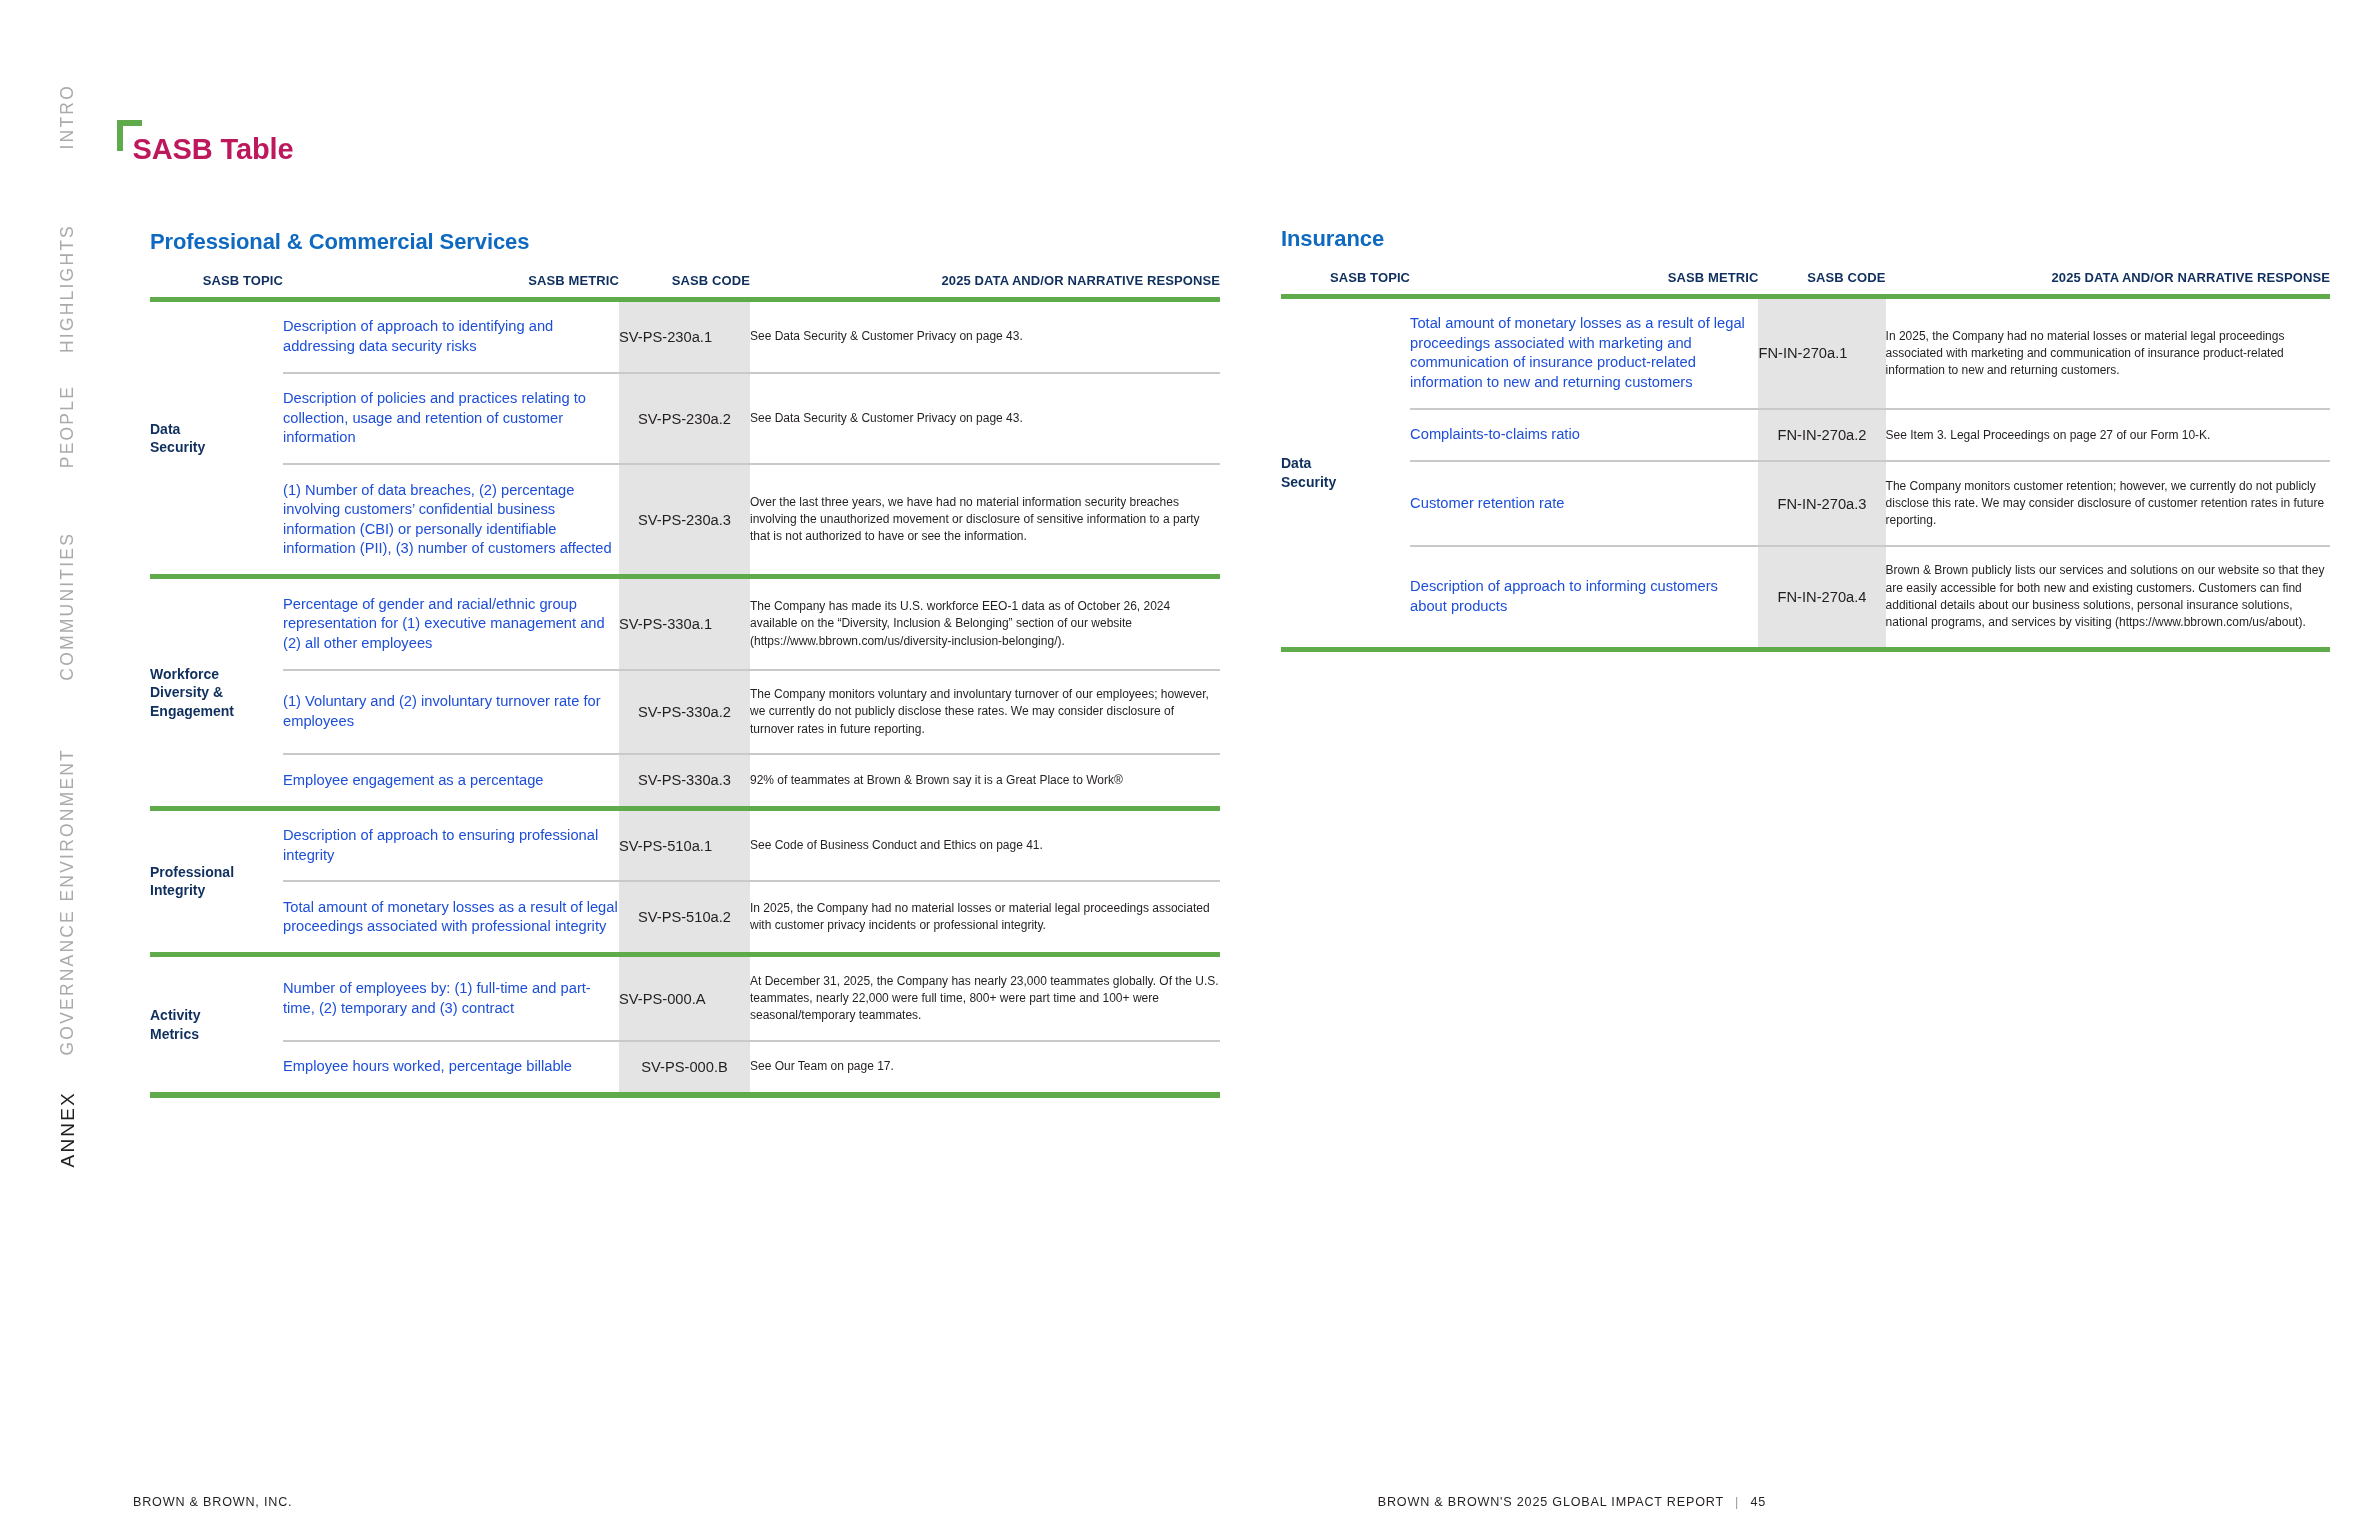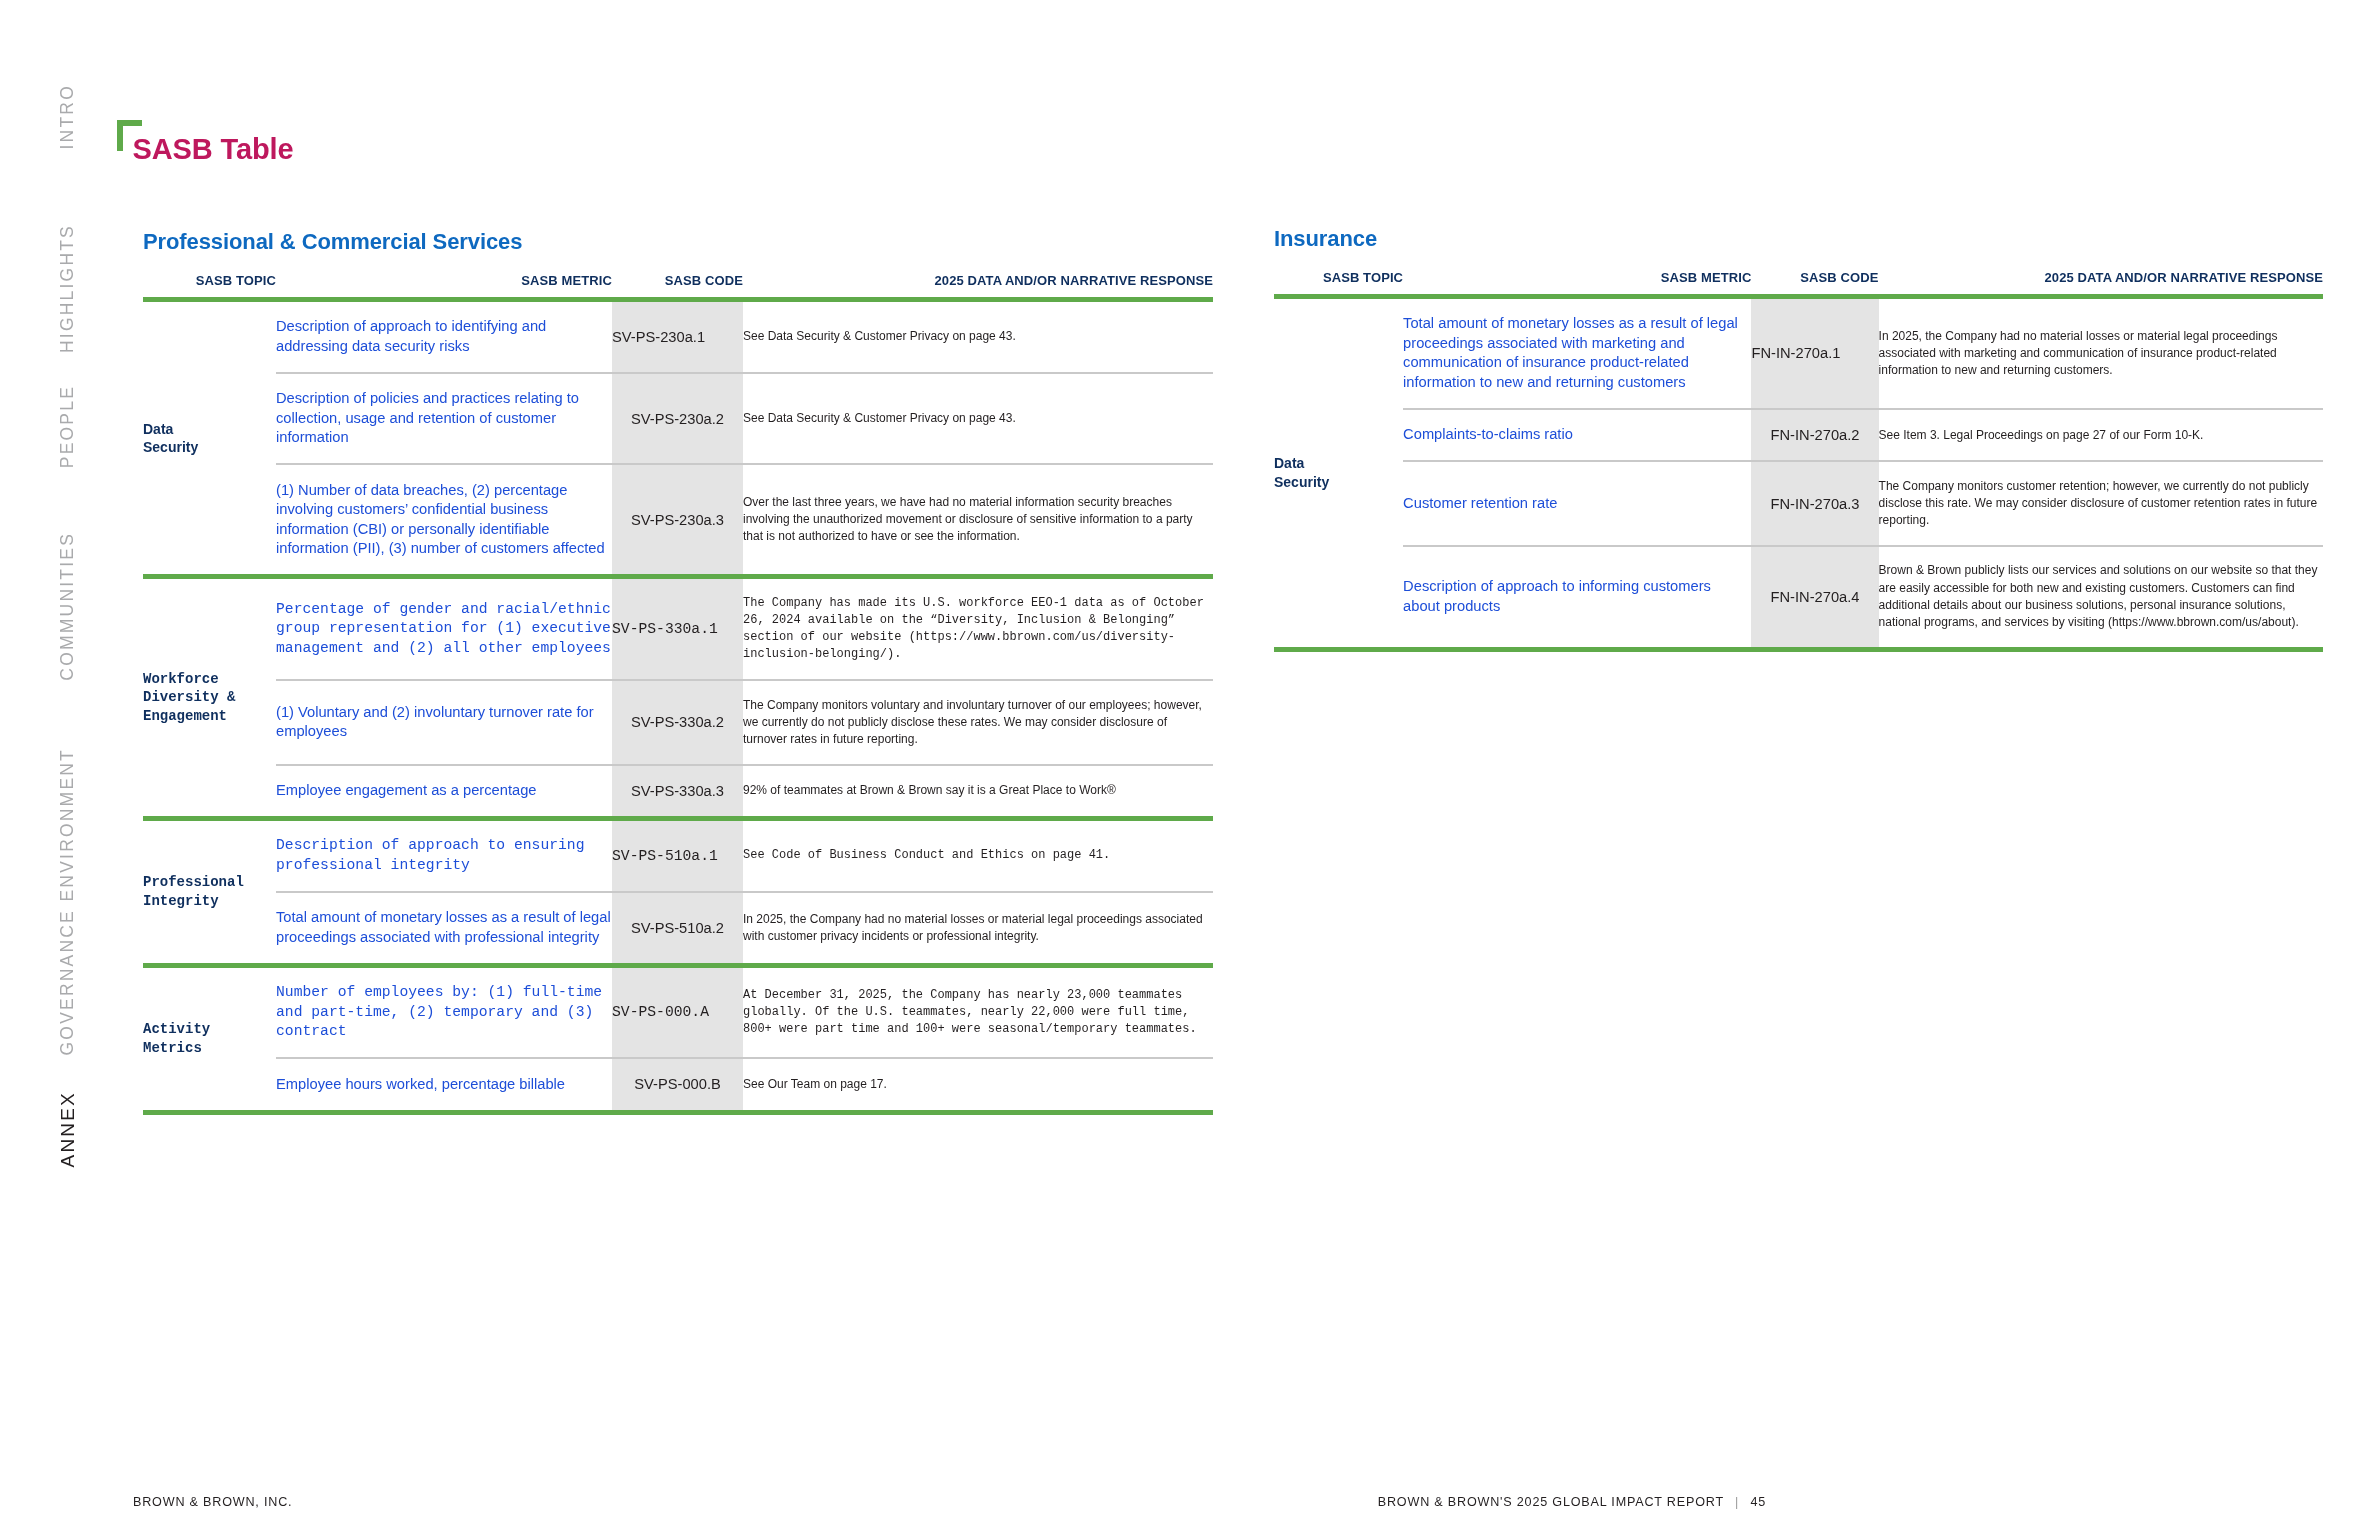--- a/index.html
+++ b/index.html
@@ -38,21 +38,21 @@
     border-left: 6.3px solid #5faa4a;
     border-top: 6.3px solid #5faa4a;
   }
   .page-title {
     position: absolute; left: 15.4px; top: 12.6px;
     font-size: 29px; font-weight: bold; color: #be185d;
     letter-spacing: -0.1px; white-space: nowrap;
   }
 
   
-  .tbl-block { position: absolute; }
+  .tbl-block { position: absolute; margin-left: 7px; }
   .tbl-block.left  { left: 143px;  top: 229px;  width: 1070px; }
   .tbl-block.right { left: 1274px; top: 226px;  width: 1049px; }
 
   .section-heading {
     font-size: 22px; font-weight: bold; color: #0e69c0;
     letter-spacing: -0.1px; margin-bottom: 18px; white-space: nowrap;
   }
 
   table.sasb { width: 100%; border-collapse: collapse; table-layout: fixed; }
   table.sasb th {
@@ -65,21 +65,21 @@
   table.sasb td { vertical-align: middle; padding: 15.4px 0; }
 
   .c-topic  { font-size: 14px; font-weight: bold; color: #0f2f5e; line-height: 1.33; padding-right: 9.8px; }
   .c-metric { font-size: 14.7px; color: #1d4ed8; line-height: 1.33; padding-right: 18px; }
   .c-code   { font-size: 14.7px; color: #231f20; background: #e4e4e4; text-align: left;
               padding-left: 9.8px; padding-right: 7px; white-space: nowrap; }
   .c-resp   { font-size: 12px; color: #231f20; line-height: 1.44; padding-left: 9.8px; padding-right: 12.6px; }
 
   tr.sep > td { border-top: 2.1px solid #c9c9c9; }
   tr.sep > td.c-code { border-top: 2.1px solid #c9c9c9; text-align: center; }
-  tr.grp > td { border-top: 5.6px solid #5faa4a; font-family: Liberation Mono, monospace; }
+  tr.grp > td { border-top: 5.6px solid #5faa4a; }
   tbody tr.first > td { border-top: none; }
 
   .tbl-end { height: 5.6px; background: #5faa4a; }
 
   
   .left  col.w-topic  { width: 133px; }
   .left  col.w-metric { width: 336px; }
   .left  col.w-code   { width: 131px; }
   .left  col.w-resp   { width: 470px; }
   

